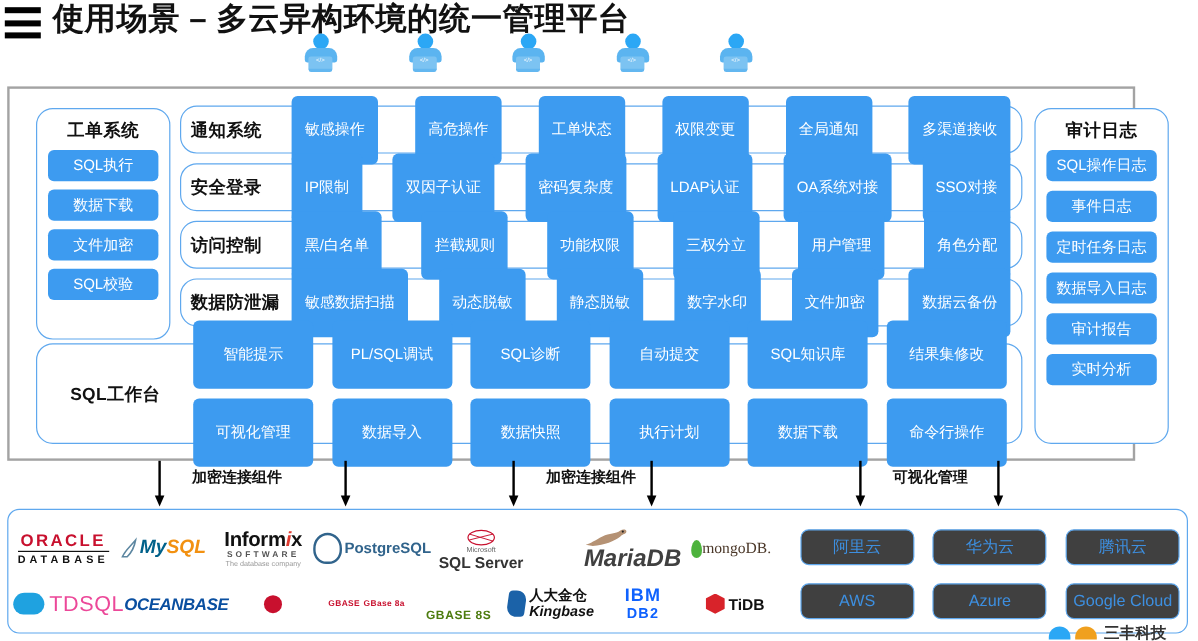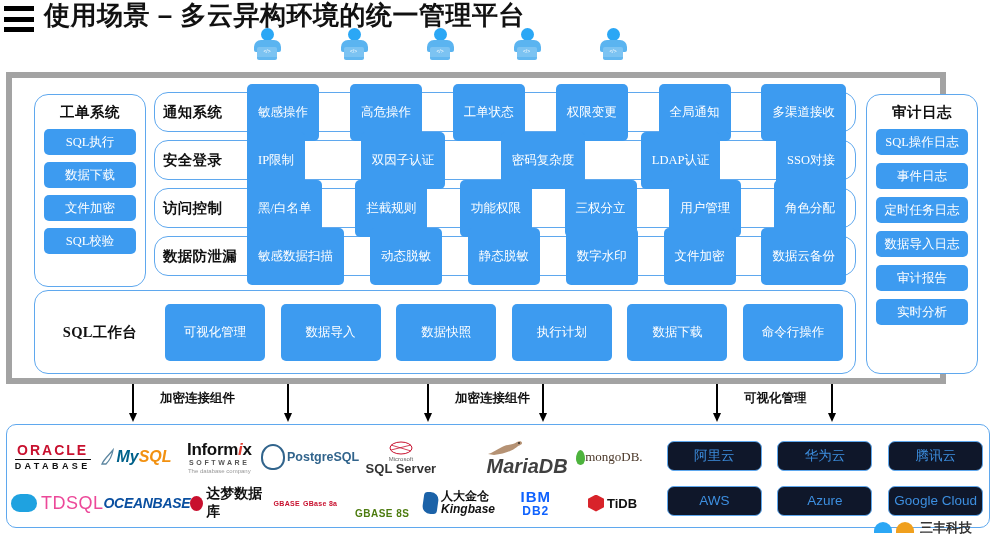--- a/index.html
+++ b/index.html
@@ -20,21 +20,21 @@
   .person{width:34px;height:34px;position:relative;}
   .person .head{position:absolute;left:11px;top:0;width:13px;height:13px;border-radius:50%;
     background:#2BA7F5;}
   .person .body{position:absolute;left:4px;top:12px;width:27px;height:12px;
     background:#5BB4F0;border-radius:7px 7px 2px 2px;}
   .person .lap{position:absolute;left:7px;top:19px;width:20px;height:10px;
     background:#7CC3F2;border-radius:2px;border-bottom:3px solid #63B7F0;
     font-size:5px;color:#ffffff;text-align:center;line-height:9px;}
   
   #platform{position:absolute;left:6px;top:72px;width:940px;height:312px;
-    border:6px solid #a3a3a3;background:#fff;box-sizing:border-box;font-family:Liberation Serif, serif;}
+    border:2px solid #a3a3a3;background:#fff;box-sizing:border-box;}
   .rbox{border:1.4px solid #5FA8EE;border-radius:14px;background:#fff;box-sizing:border-box;}
   
   #ticket-system{position:absolute;left:22px;top:16px;width:112px;height:193px;
     padding-top:8px;}
   .col-title{font-size:14.5px;font-weight:bold;color:#111;text-align:center;
     margin-bottom:7px;letter-spacing:.5px;}
   .pill{background:#3D9BF0;color:#fff;border-radius:5px;text-align:center;
     font-size:12.5px;line-height:26px;height:26px;margin:0 9px 7px 9px;white-space:nowrap;}
   
   #mid-rows{position:absolute;left:142px;top:14px;width:702px;}
@@ -69,21 +69,21 @@
   #dbbox{position:absolute;left:6px;top:424px;width:984px;height:104px;
     border:1.6px solid #5FA8EE;border-radius:10px;background:#fff;box-sizing:border-box;}
   #dblogos{position:absolute;left:4px;top:4px;width:640px;height:96px;}
   .logorow{position:absolute;left:0;width:640px;height:44px;display:flex;
     align-items:center;}
   .logocell{flex:1;display:flex;align-items:center;justify-content:center;height:44px;}
   
   #cloudbtns{position:absolute;left:652px;top:8px;width:332px;height:90px;
     display:flex;flex-direction:column;justify-content:space-around;}
   .cloudline{display:flex;justify-content:space-around;}
-  .cloudbtn{border:1.3px solid #5FA8EE;border-radius:7px;color:#3D8FE0;background:#0f172a;
+  .cloudbtn{border:1.3px solid #5FA8EE;border-radius:7px;color:#3D8FE0;background:#404040;
     font-size:13.5px;height:28px;line-height:27px;width:93px;text-align:center;
     white-space:nowrap;}
   
   #watermark{position:absolute;left:872px;top:516px;width:126px;height:20px;
     overflow:hidden;}
   #watermark .dot1{position:absolute;left:2px;top:6px;width:18px;height:11px;
     background:#2BA7F5;border-radius:9px 9px 0 0;}
   #watermark .dot2{position:absolute;left:24px;top:6px;width:18px;height:11px;
     background:#F0A01E;border-radius:9px 9px 0 0;}
   #watermark .wtext{position:absolute;left:48px;top:3px;font-size:13px;font-weight:bold;
@@ -190,20 +190,21 @@
       </div>
     </div>
 
     <div class="rbox mrow">
       <div class="rlabel">安全登录</div>
       <div class="chips">
         <div class="chip">IP限制</div>
         <div class="chip">双因子认证</div>
         <div class="chip">密码复杂度</div>
         <div class="chip">LDAP认证</div>
+        <div class="chip">OA系统对接</div>
         <div class="chip">SSO对接</div>
       </div>
     </div>
 
     <div class="rbox mrow">
       <div class="rlabel">访问控制</div>
       <div class="chips">
         <div class="chip">黑/白名单</div>
         <div class="chip">拦截规则</div>
         <div class="chip">功能权限</div>
@@ -223,20 +224,28 @@
         <div class="chip">文件加密</div>
         <div class="chip">数据云备份</div>
       </div>
     </div>
   </div>
 
   <div class="rbox" id="sql-bench">
     <div class="wlabel">SQL工作台</div>
     <div class="wgrid">
       <div class="wline">
+        <div class="chip">智能提示</div>
+        <div class="chip">PL/SQL调试</div>
+        <div class="chip">SQL诊断</div>
+        <div class="chip">自动提交</div>
+        <div class="chip">SQL知识库</div>
+        <div class="chip">结果集修改</div>
+      </div>
+      <div class="wline">
         <div class="chip">可视化管理</div>
         <div class="chip">数据导入</div>
         <div class="chip">数据快照</div>
         <div class="chip">执行计划</div>
         <div class="chip">数据下载</div>
         <div class="chip">命令行操作</div>
       </div>
     </div>
   </div>
 
@@ -359,21 +368,20 @@
         </div>
       </div>
 
       <div class="logocell">
         <div class="ocean-t">OCEANBASE</div>
       </div>
 
       <div class="logocell">
         <div class="row-flex">
           <div class="dameng-m"></div>
-          <div class="dameng-t">达梦数据库</div>
         </div>
       </div>
 
       <div class="logocell">
         <div class="row-flex" style="gap:3px">
           <div class="gbase-s">GBASE</div>
           <div class="gbase-s">GBase 8a</div>
         </div>
       </div>
 

